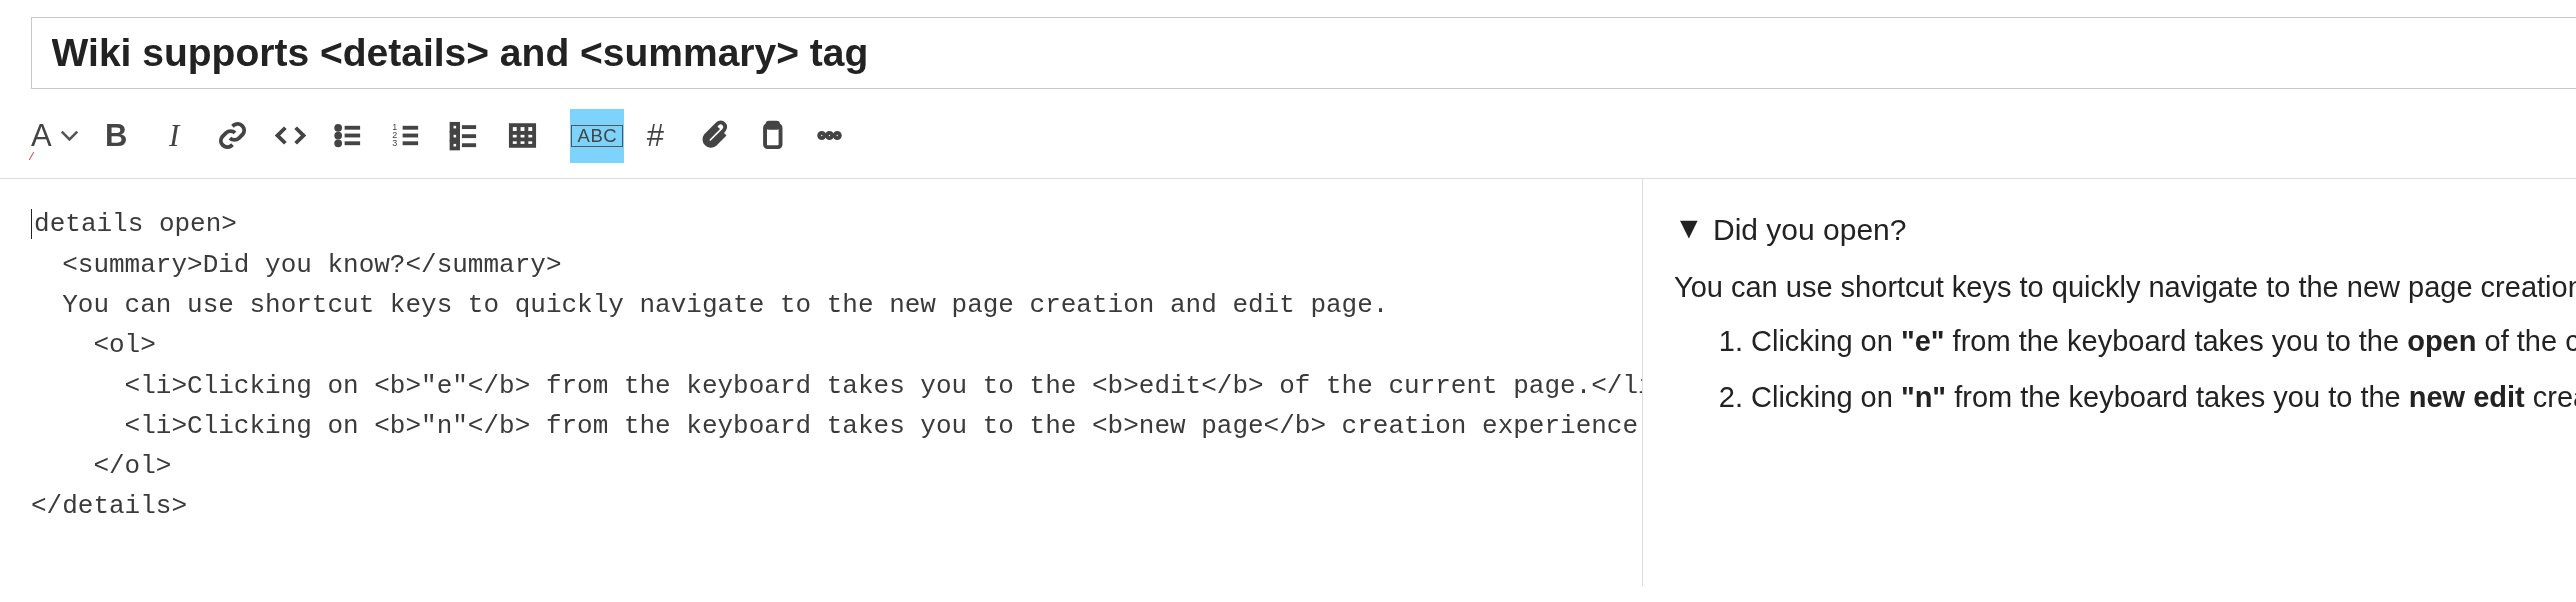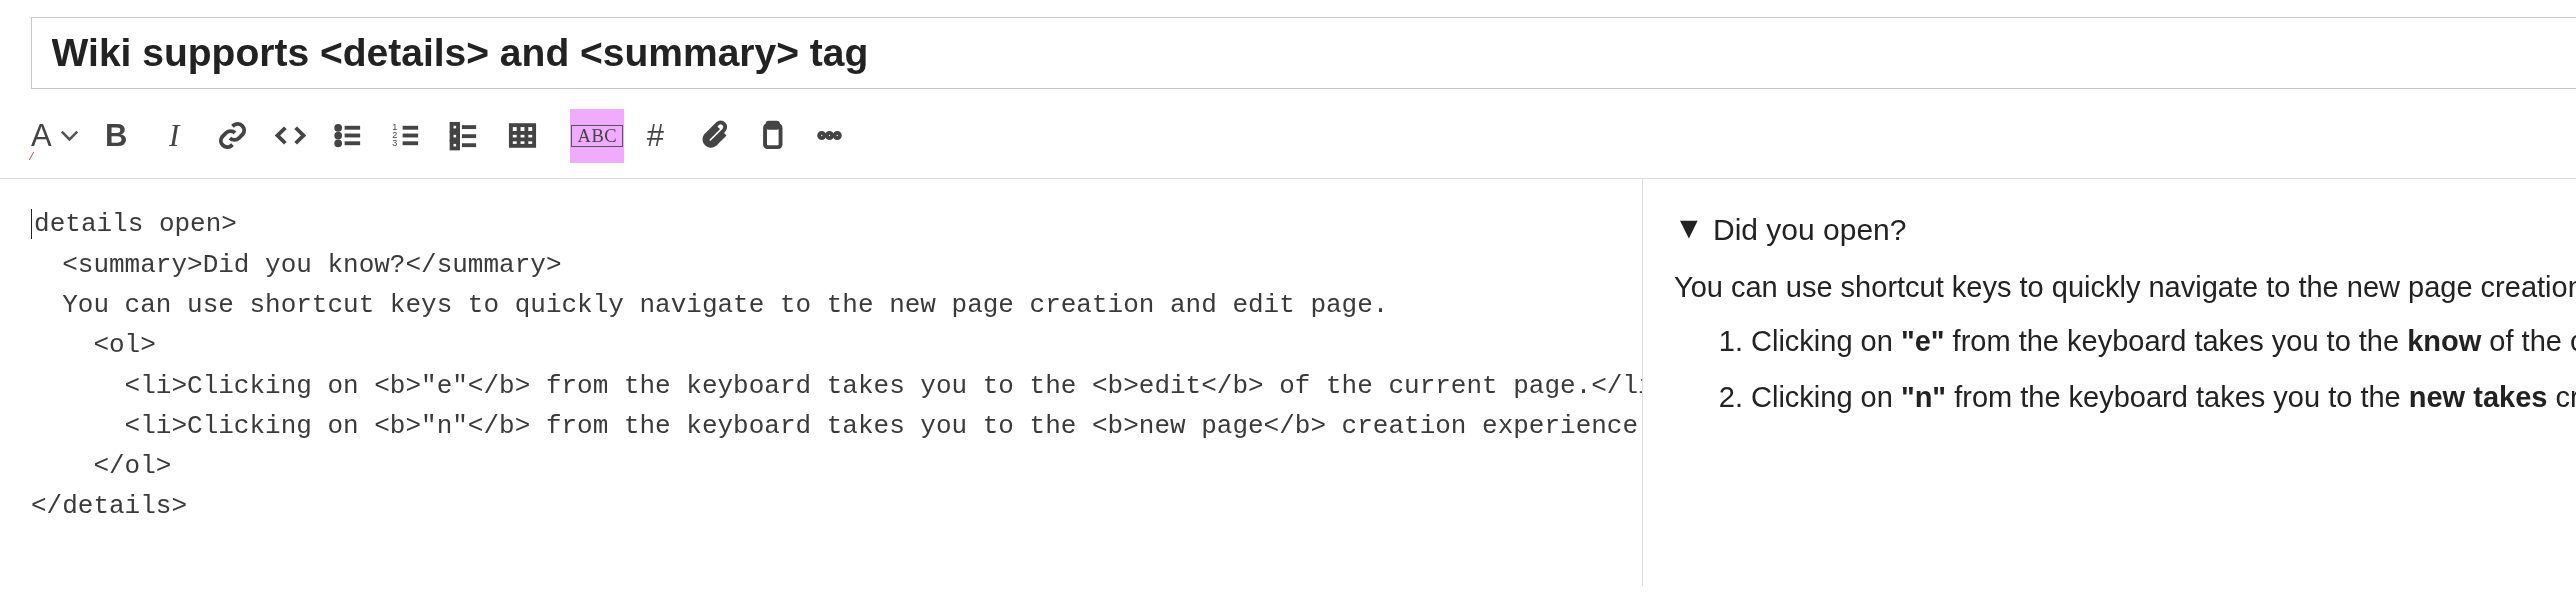--- a/index.html
+++ b/index.html
@@ -38,21 +38,21 @@
     display:flex; align-items:center;
     padding: 3.1px 31px 15.5px 31px;
     gap: 4.1px;
     border-bottom: 0.5px solid #ddd;
   }
   .tb-btn {
     width: 54px; height: 54px;
     display:inline-flex;align-items:center;justify-content:center;
     color:#444;
   }
-  .tb-btn.active { background:#f0abfc;font-family:Liberation Serif, serif; }
+  .tb-btn.active { background:#7dd3fc; }
   .tb-btn svg { width:31px; height:31px; fill:none; stroke:currentColor; stroke-width:3; }
   .tb-btn .glyph { font-size:31px; line-height:1; }
   
   .split {
     display:flex;
     height: calc(603px - 196px);
   }
   .left {
     width: 1643px;
     padding: 25px 31px;
@@ -194,23 +194,23 @@
 <span>    &lt;/ol&gt;</span>
 <span>&lt;/details&gt;</span></div>
 
     <div class="right">
       <div class="dy-title">
         <span class="tri">▼</span><span>Did you open?</span>
       </div>
       <p>You can use shortcut keys to quickly navigate to the new page creation and edit page.</p>
       <ol>
         <li>
-          <span>Clicking on </span><b>"e"</b><span> from the keyboard takes you to the </span><b>know</b><span> of the current page.</span>
+          <span>Clicking on </span><b>"e"</b><span> from the keyboard takes you to the </span><b>open</b><span> of the current page.</span>
         </li>
         <li>
-          <span>Clicking on </span><b>"n"</b><span> from the keyboard takes you to the </span><b>new takes</b><span> creation experience.</span>
+          <span>Clicking on </span><b>"n"</b><span> from the keyboard takes you to the </span><b>new edit</b><span> creation experience.</span>
         </li>
       </ol>
     </div>
 
   </div>
 </div>
 
 
 </body></html>

